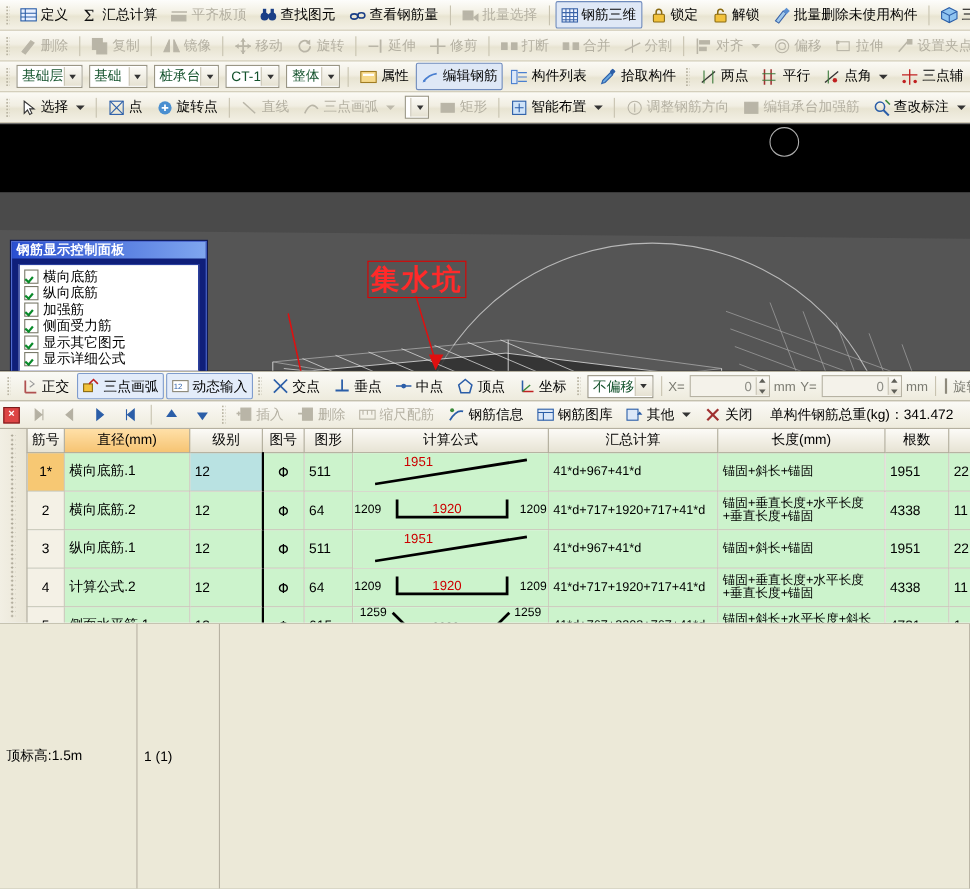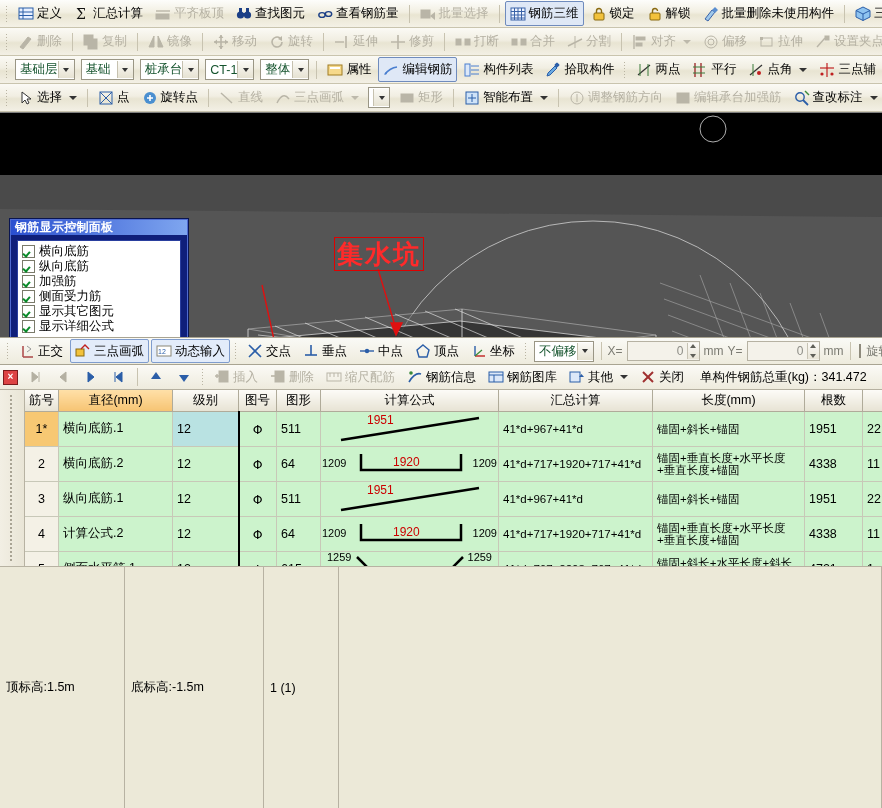--- a/index.html
+++ b/index.html
@@ -1212,17 +1212,16 @@
             <td>4721</td>
             <td>1</td>
             <td></td>
           </tr>
         </tbody>
     </table>
   </div>
 
   <div class="botstrip" id="statusBar">
       <div class="cell" style="width: 112px;">顶标高:1.5m</div>
-      <div class="cell" style="width: 126px;">底标高:-1.5m</div>
       <div class="cell" style="width: 62px;">1 (1)</div>
       <div class="cell" style="flex: 1 1 0%;"></div>
     </div>
 </div>
 
 </body></html>

